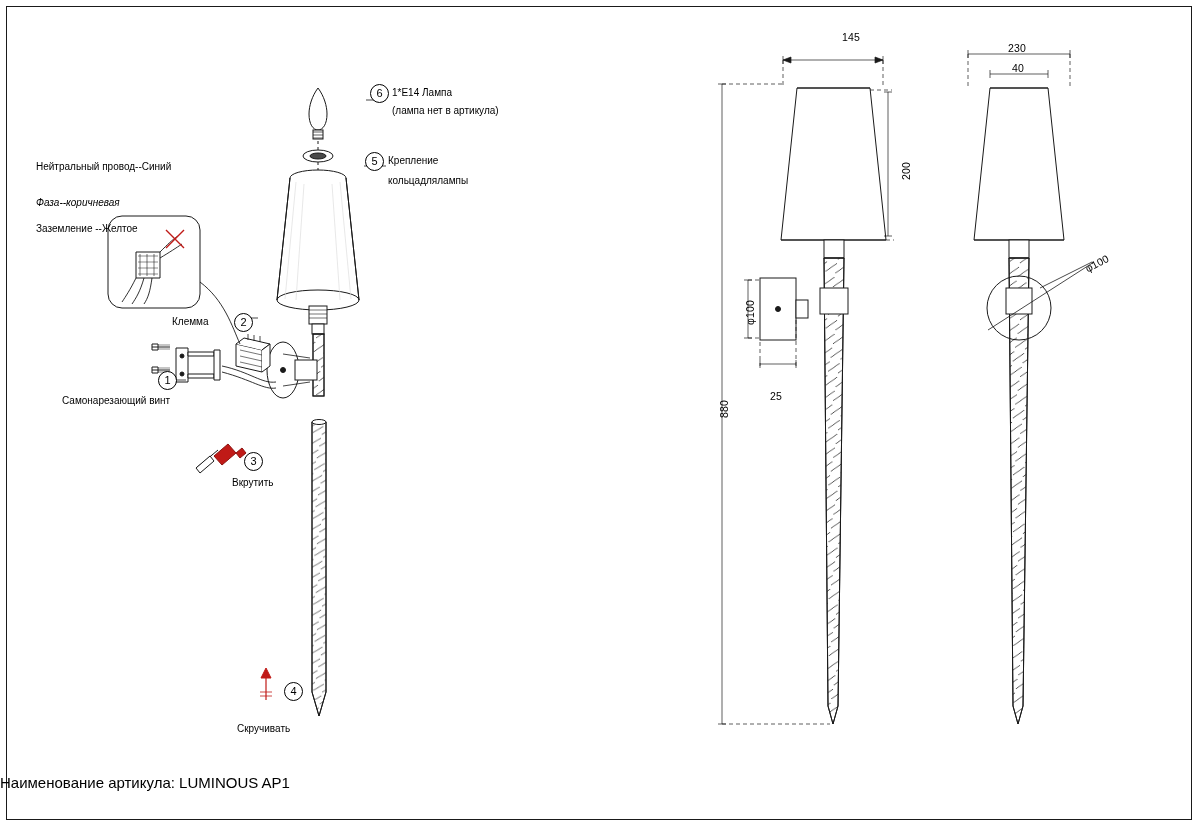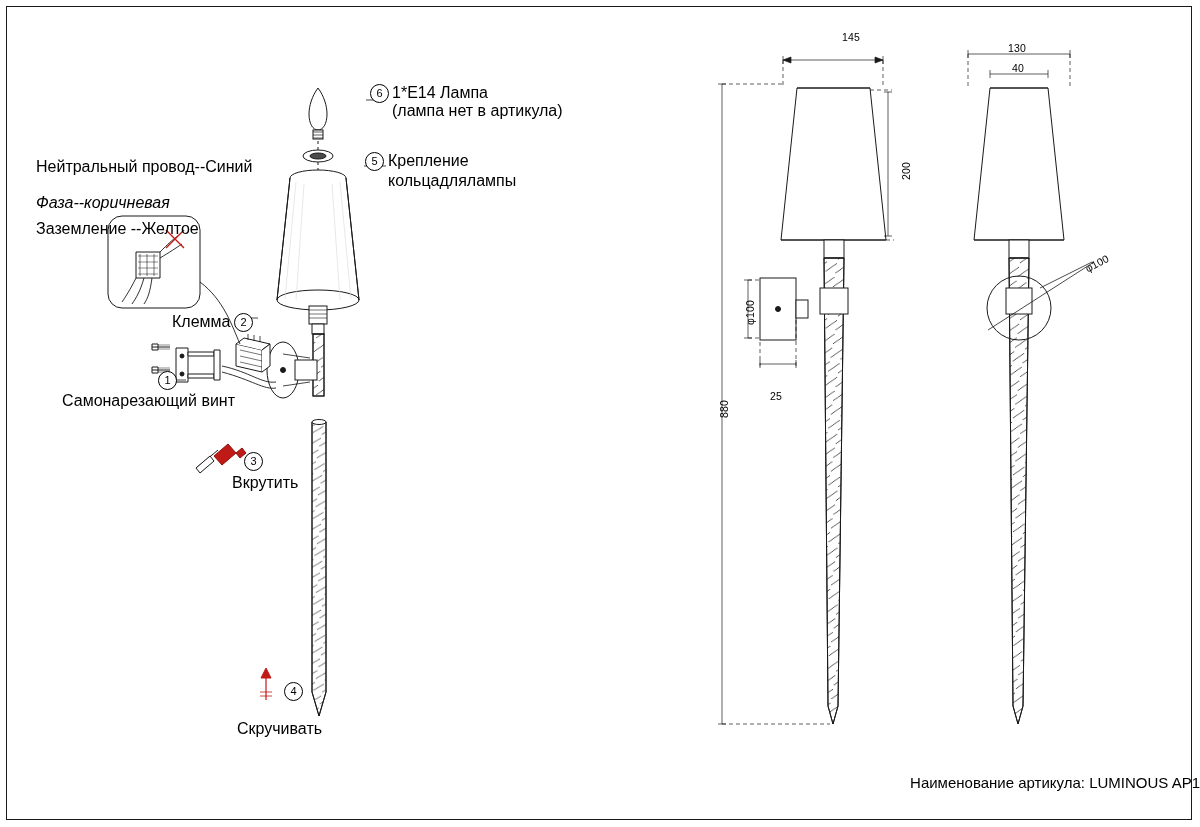--- a/index.html
+++ b/index.html
@@ -30,35 +30,35 @@
   svg.layer {
     position: absolute;
     left: 0;
     top: 0;
     width: 1200px;
     height: 827px;
     pointer-events: none;
   }
   .lbl {
     position: absolute;
-    font-size: 16px;
+    font-size: 10px;
     line-height: 17px;
     color: #000;
     white-space: pre;
   }
   .lbl.dim {
     font-size: 10.5px;
     letter-spacing: .2px;
   }
   .caption {
     position: absolute;
     left: 0;
     top: 774px;
     width: 1200px;
-    text-align: right;
+    text-align: left;
     font-size: 15px;
     color: #000;
   }
   .callout-num {
     position: absolute;
     width: 17px;
     height: 17px;
     border: 1px solid #000;
     border-radius: 50%;
     font-size: 11px;
@@ -294,19 +294,19 @@
 
   <div class="callout-num" style="left:284px; top:682px;">4</div>
   <div class="lbl" style="left:237px; top:708px;margin-top:12px;">Скручивать</div>
 
   <div class="lbl dim" style="left:818px; top:29px;margin-left:24px;">145</div>
   <div class="lbl dim vert" style="left:898px; top:180px;">200</div>
   <div class="lbl dim vert" style="left:742px; top:325px;">φ100</div>
   <div class="lbl dim" style="left:770px; top:352px;margin-top:36px;">25</div>
   <div class="lbl dim vert" style="left:716px; top:418px;">880</div>
 
-  <div class="lbl dim" style="left:1008px; top:40px;">130</div>
+  <div class="lbl dim" style="left:1008px; top:40px;">230</div>
   <div class="lbl dim" style="left:1012px; top:60px;">40</div>
   <div class="lbl dim" style="left:1082px; top:262px; transform:rotate(-28deg); transform-origin:left top;">φ100</div>
 
   <div class="caption">Наименование артикула: LUMINOUS AP1</div>
 
 </div>
 
 </body></html>

